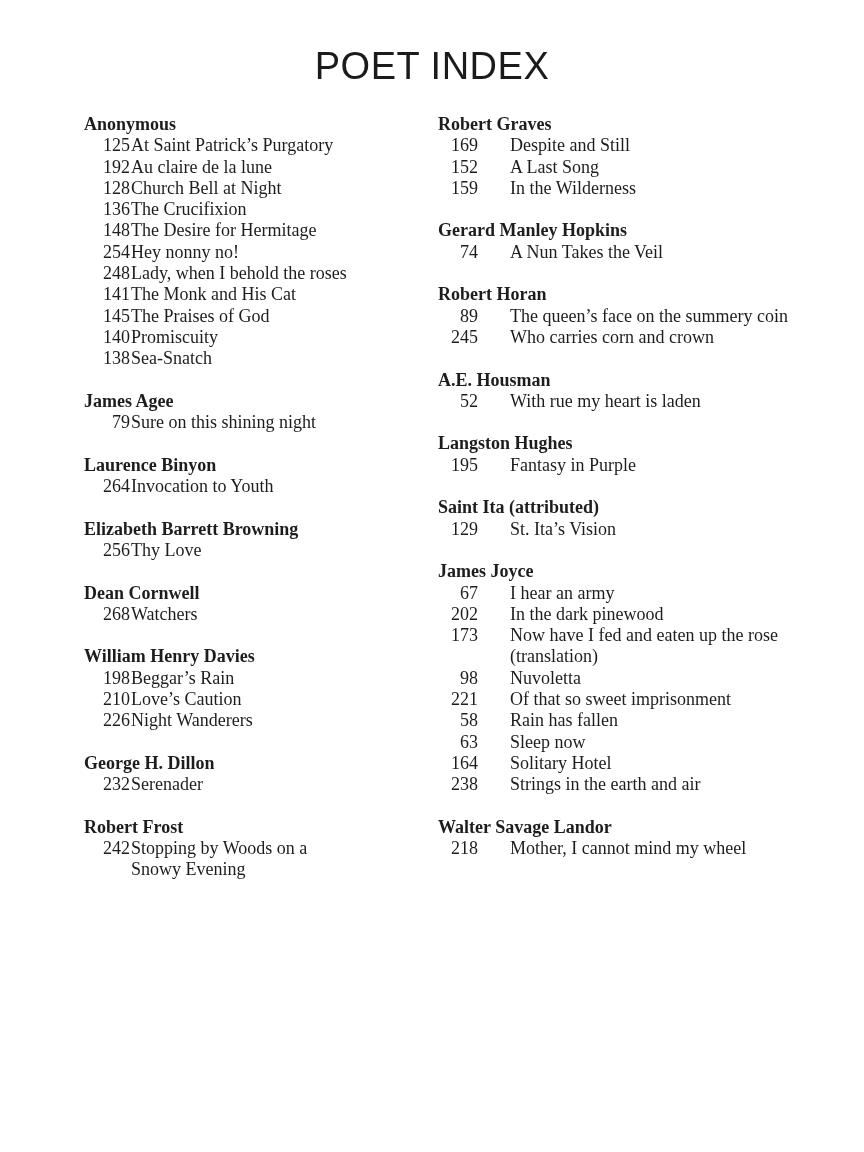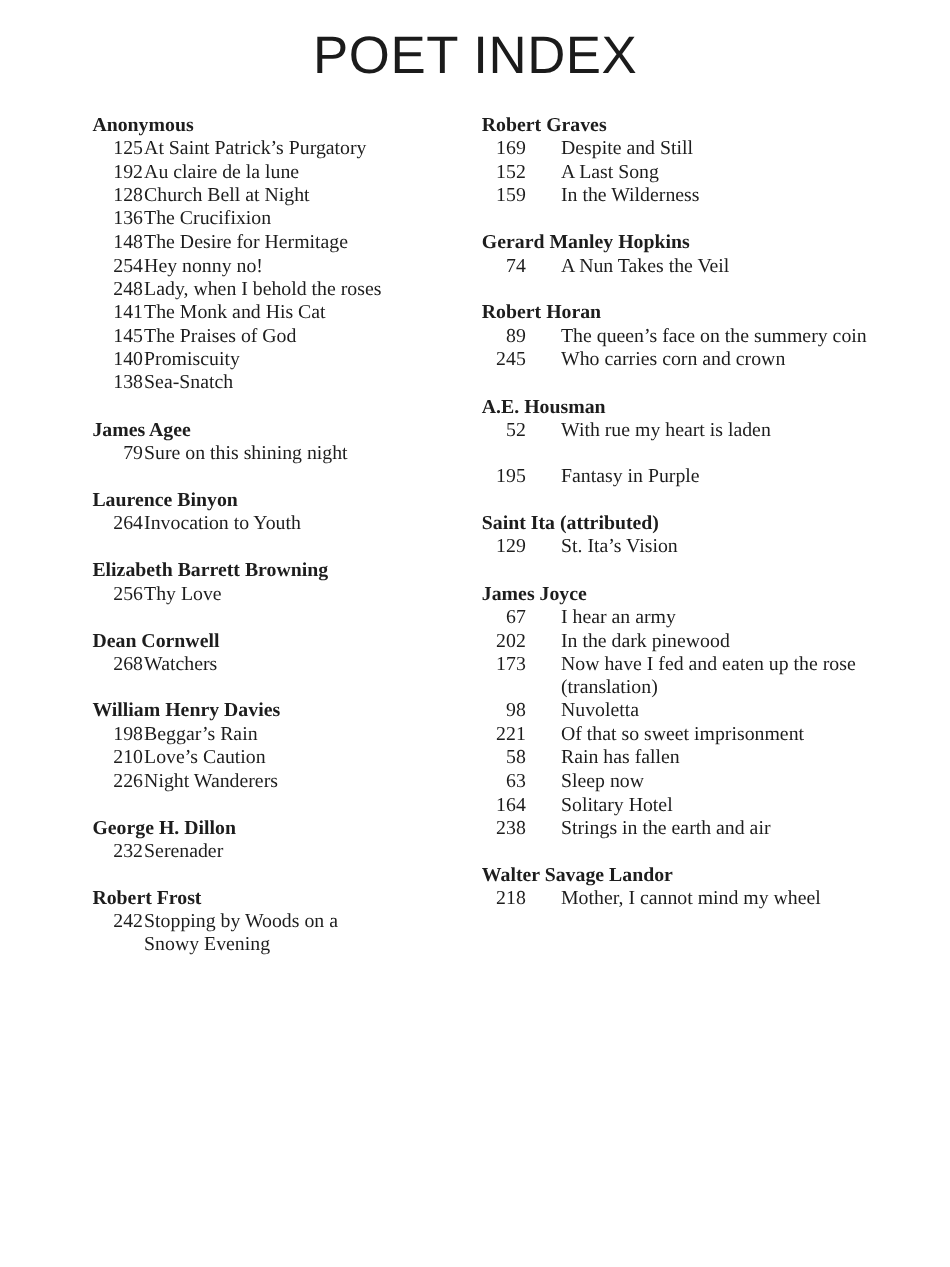--- a/index.html
+++ b/index.html
@@ -11,35 +11,35 @@
     position: relative;
     width: 864px;
     height: 1152px;
     background: #ffffff;
     font-family: "Liberation Serif", serif;
     color: #1d1d1d;
     overflow: hidden;
   }
   .page-title {
     position: absolute;
-    top: 32px;
+    top: 47px;
     left: 0;
     width: 100%;
     margin: 0;
     text-align: center;
     font-family: "Liberation Sans", sans-serif;
     font-weight: normal;
-    font-size: 48px;
+    font-size: 38px;
     line-height: 38px;
     letter-spacing: 0.5px;
     color: #1b1b1b;
   }
   .col {
     position: absolute;
-    top: 103px;
+    top: 114px;
     font-size: 18px;
     line-height: 21.3px;
   }
   .col-left  { left: 84px;  width: 372px; }
   .col-right { left: 438px; width: 380px; }
   .poet-section { margin: 0 0 21.3px 0; }
   .poet-name {
     margin: 0;
     font-size: 18px;
     line-height: 21.3px;
@@ -256,20 +256,21 @@
     <h2 class="poet-name">A.E. Housman</h2>
     <div class="entries">
   <div class="entry">
     <span class="num">52</span>
     <span class="title">With rue my heart is laden</span>
   </div>
 </div>
   </section>
 
   <section class="poet-section">
+    <h2 class="poet-name">Langston Hughes</h2>
     <div class="entries">
   <div class="entry">
     <span class="num">195</span>
     <span class="title">Fantasy in Purple</span>
   </div>
 </div>
   </section>
 
   <section class="poet-section">
     <h2 class="poet-name">Saint Ita (attributed)</h2>

